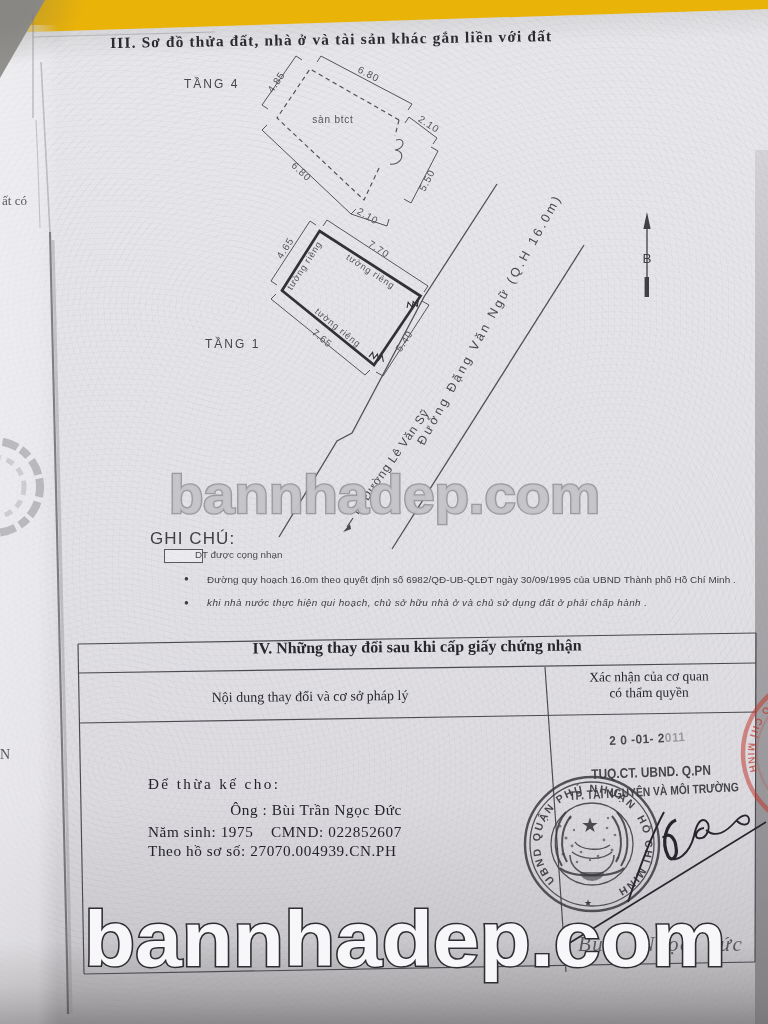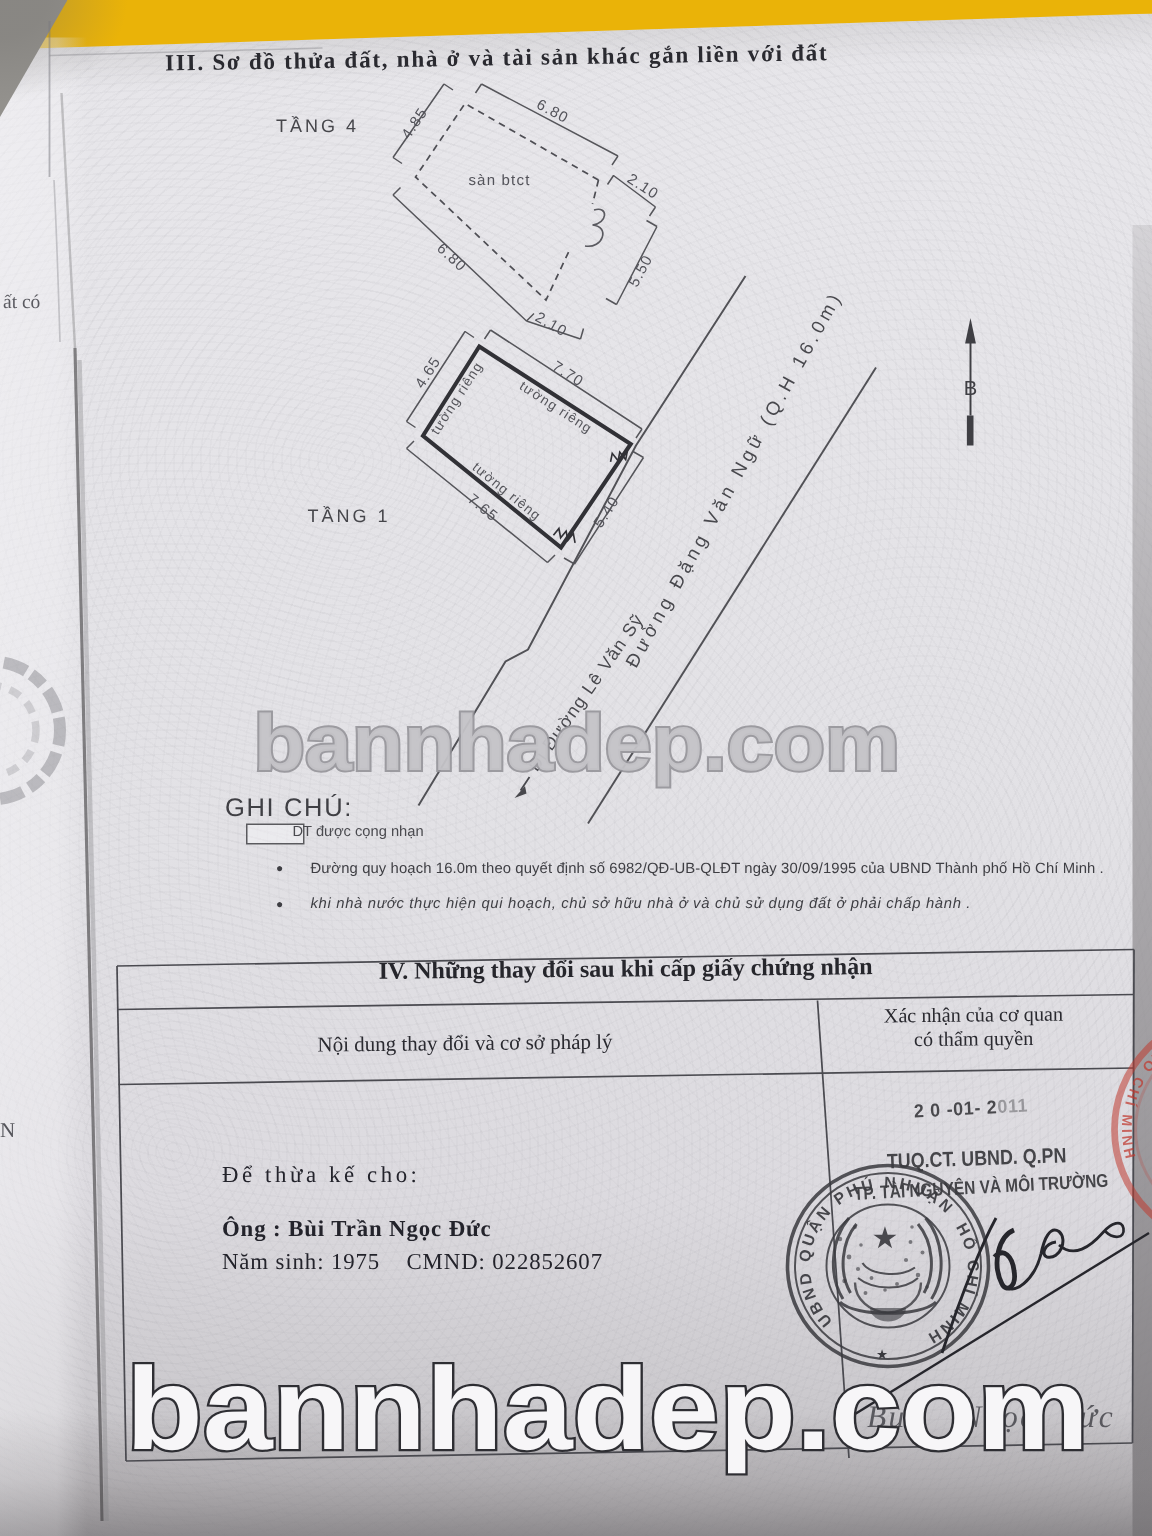--- a/index.html
+++ b/index.html
@@ -182,22 +182,23 @@
        font-family:'Liberation Serif',serif;font-size:14px;color:#2a2a30;
        transform:rotate(-0.6deg);">Nội dung thay đổi và cơ sở pháp lý</div>
 
   <div class="txt" style="left:545px;top:669px;width:208px;text-align:center;
        font-family:'Liberation Serif',serif;font-size:13.5px;color:#2a2a30;line-height:15.5px;
        transform:rotate(-0.6deg);">Xác nhận của cơ quan<br>có thẩm quyền</div>
 
   <div class="abs" style="left:148px;top:775px;font-family:'Liberation Serif',serif;
        font-size:15.2px;color:#23232b;letter-spacing:.6px;white-space:nowrap;">
     <div style="letter-spacing:2.4px;">Để thừa kế cho:</div>
-    <div style="margin-top:18px;font-weight:bold;">Ông :  Bùi Trần Ngọc Đức</div>
+    <div style="margin-top:8px;font-weight:normal;text-align:right;">Ông :  Bùi Trần Ngọc Đức</div>
     <div style="margin-top:3.5px;">Năm sinh: 1975&nbsp;&nbsp;&nbsp;&nbsp;CMND: 022852607</div>
+    <div style="margin-top:1px;">Theo hồ sơ số:  27070.004939.CN.PH</div>
   </div>
 
   <div class="txt" style="left:609px;top:734px;font-size:12.5px;font-weight:bold;color:#3a3a3e;
        letter-spacing:.5px;transform:rotate(-3deg) scaleX(.95);transform-origin:left top;opacity:.9;">2 0 -01- 2<span style="opacity:.45">011</span></div>
 
   <div class="txt" style="left:591px;top:766px;font-size:14px;font-weight:bold;color:#39393d;
        transform:rotate(-2deg) scaleX(.85);transform-origin:left top;opacity:.92;">TUQ.CT. UBND. Q.PN</div>
 
   <div class="txt" style="left:569px;top:789px;font-size:12.4px;font-weight:bold;color:#39393d;
        transform:rotate(-3deg) scaleX(.83);transform-origin:left top;opacity:.92;">TP. TÀI NGUYÊN VÀ MÔI TRƯỜNG</div>

